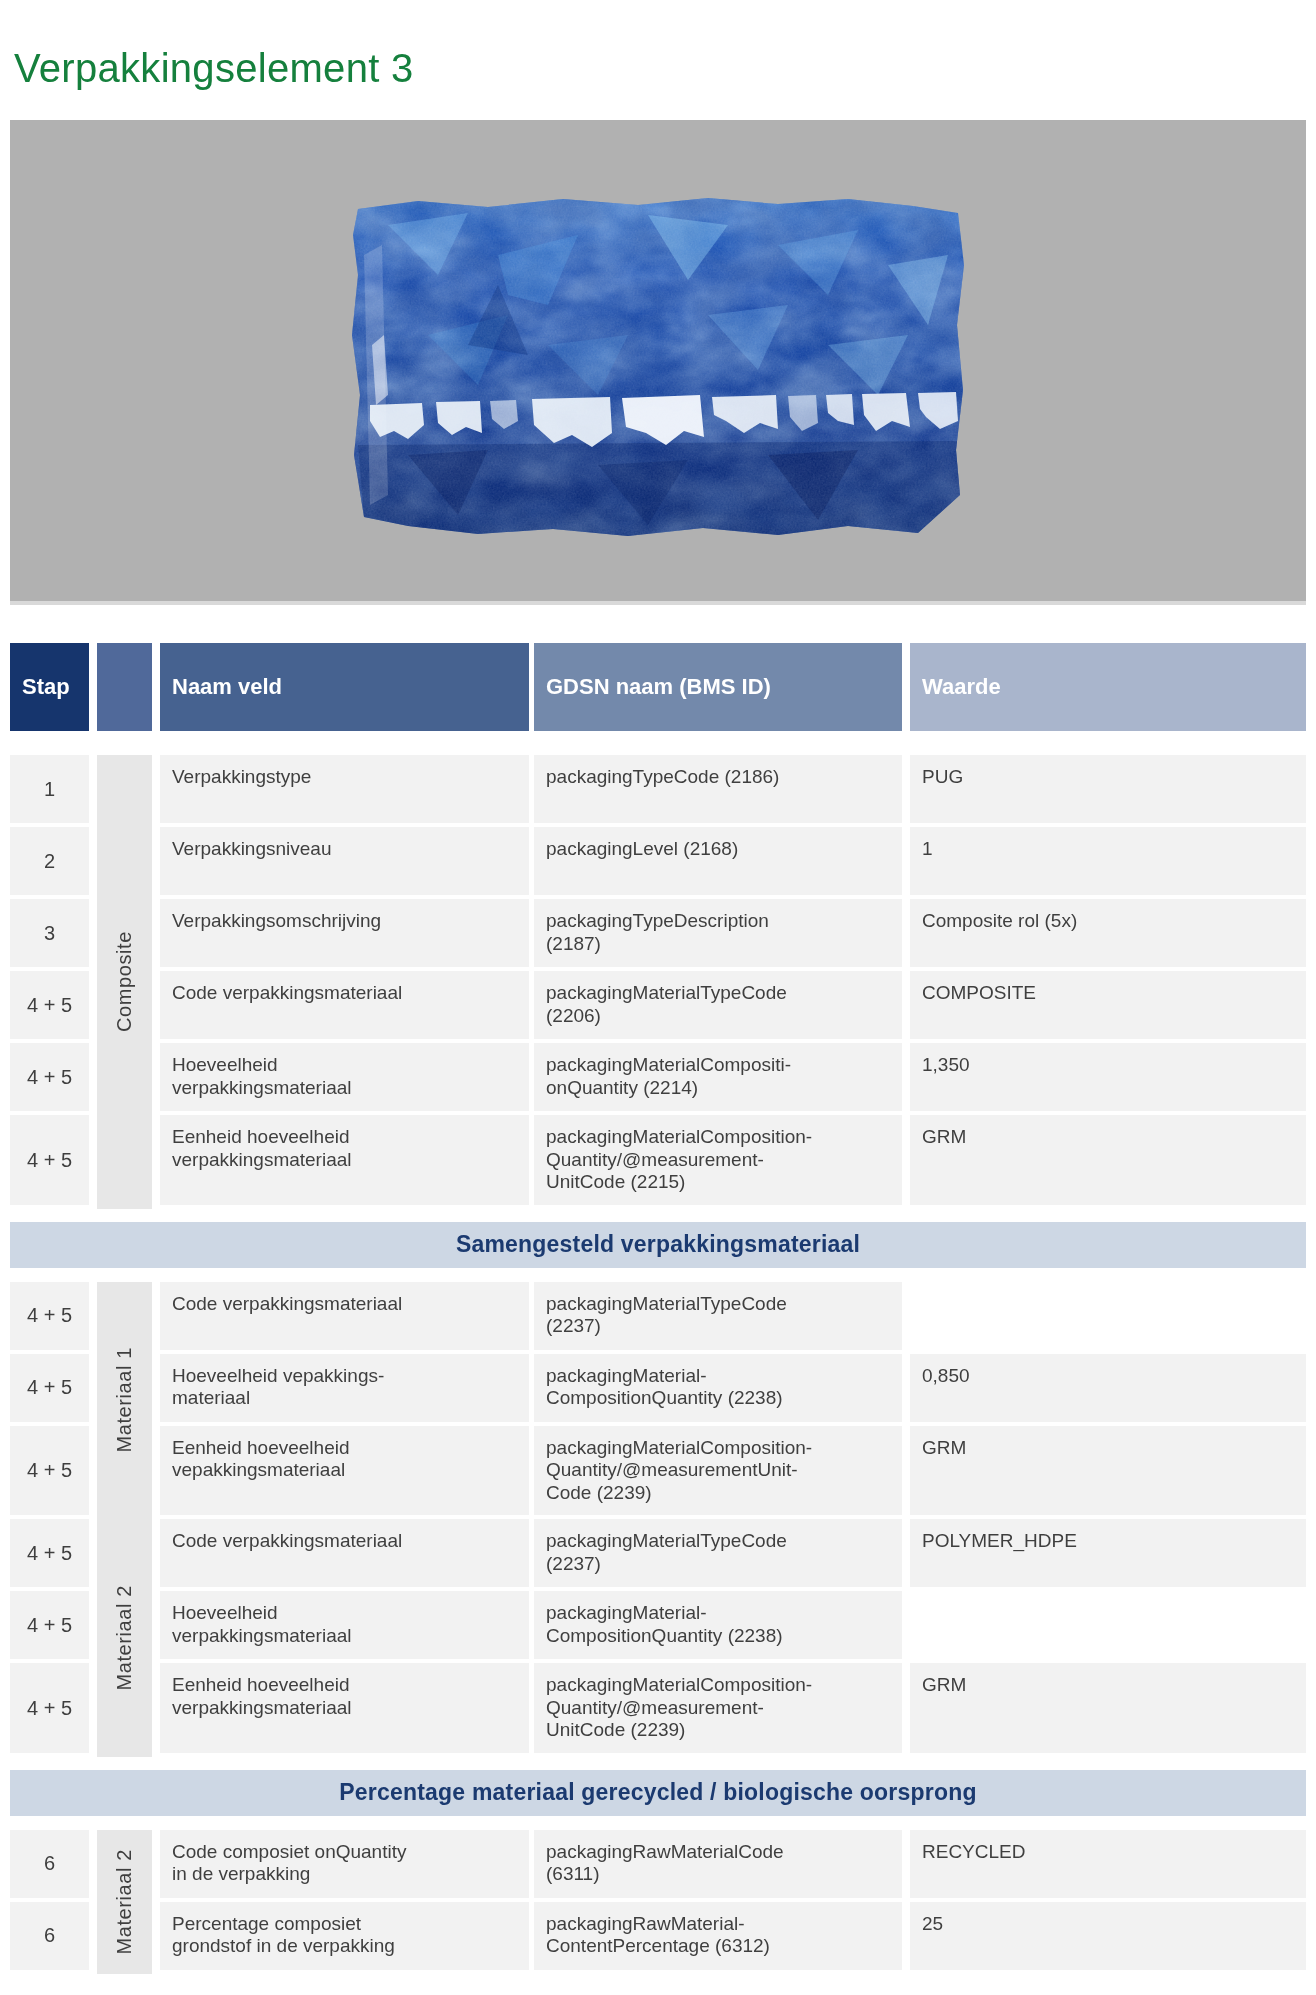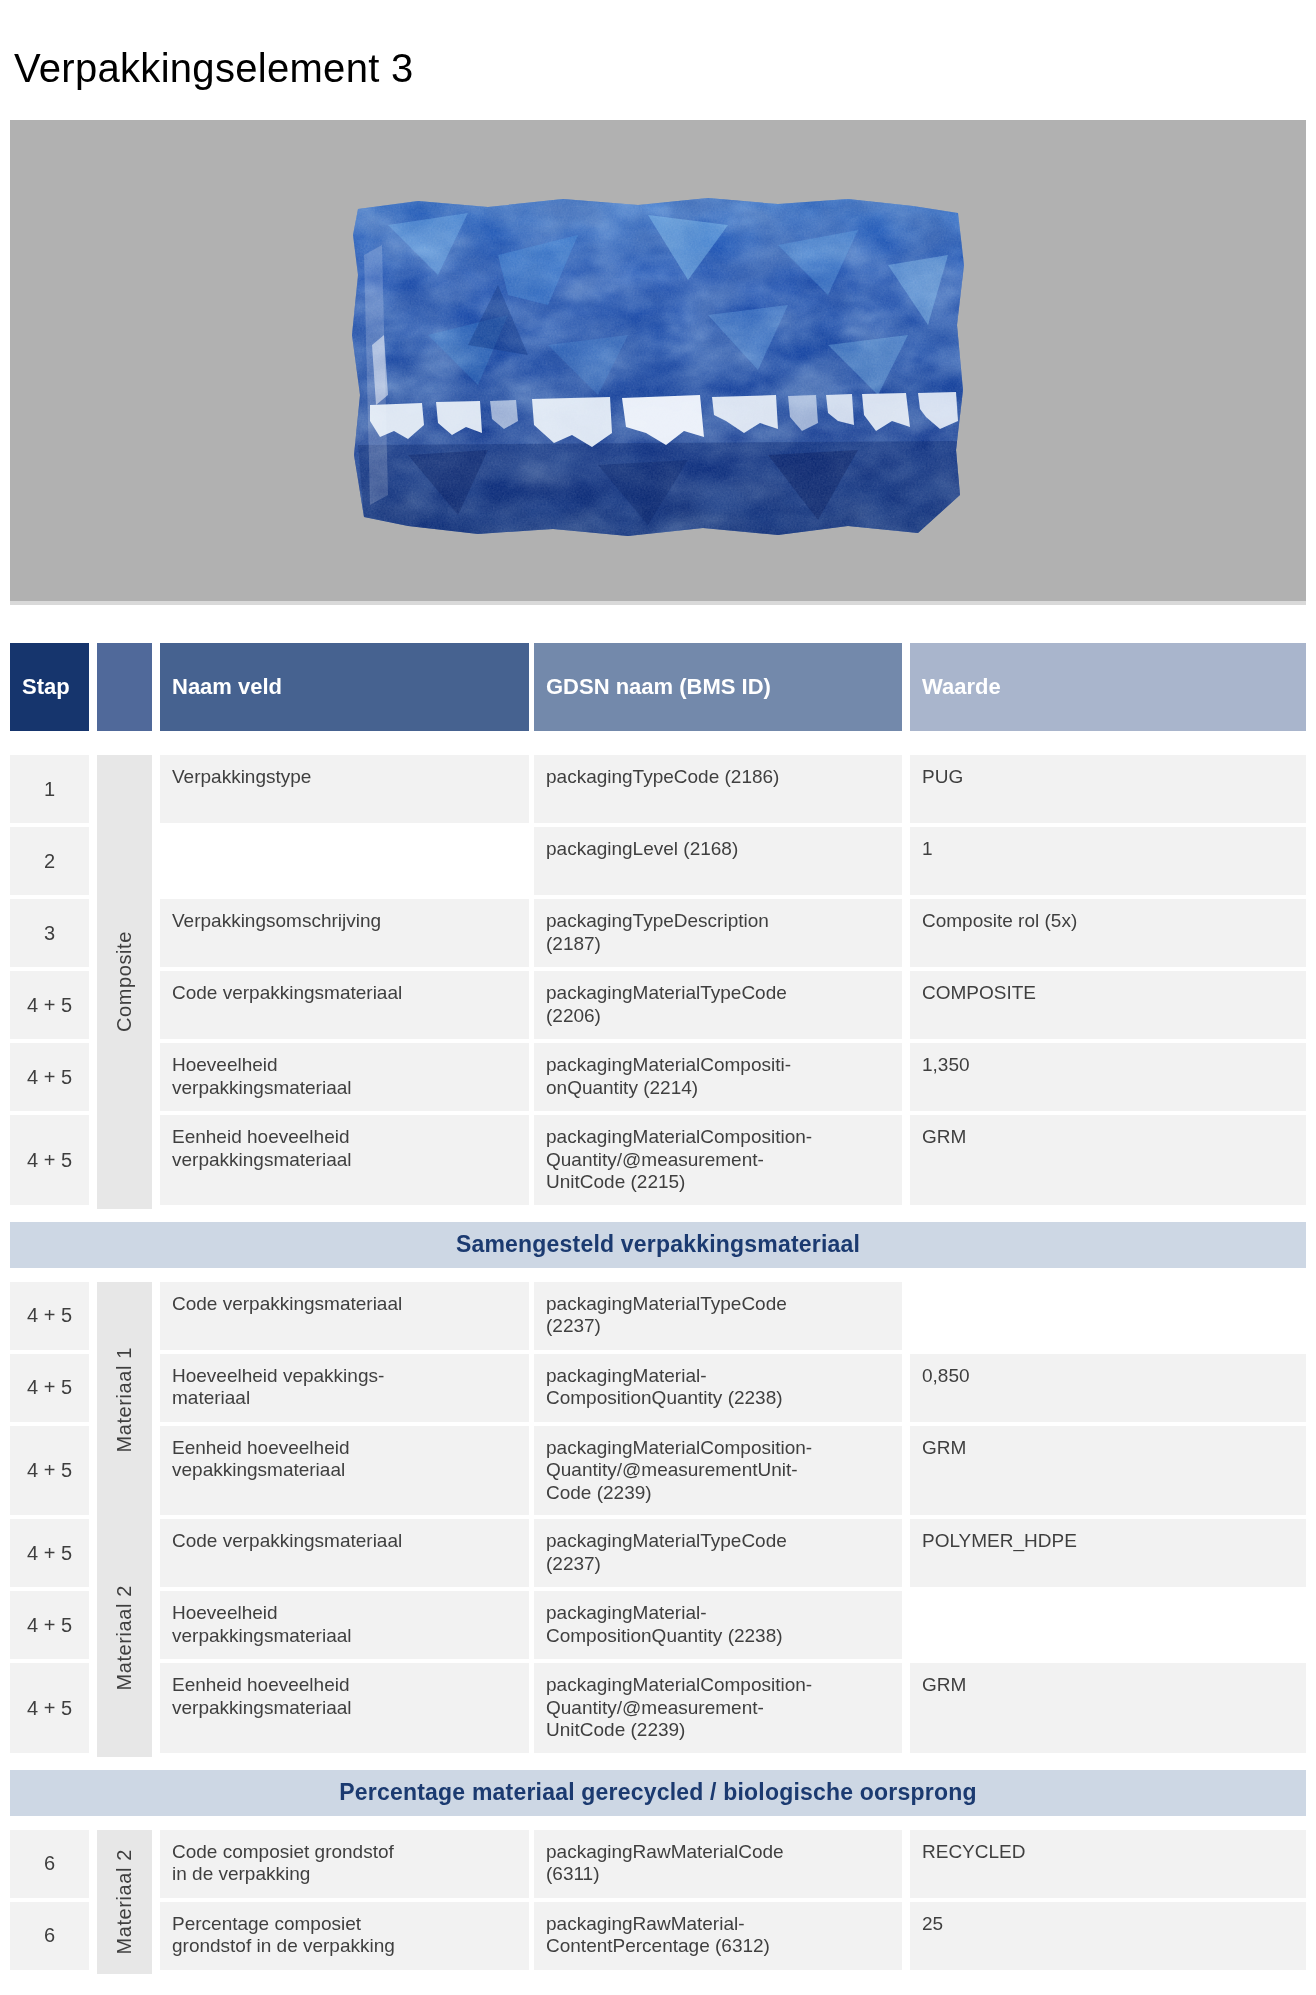--- a/index.html
+++ b/index.html
@@ -2,21 +2,21 @@
 <html><head>
 <meta charset="utf-8">
 <style>
   html,body{margin:0;padding:0;}
   body{
     width:1316px;height:1995px;background:#ffffff;
     font-family:"Liberation Sans",sans-serif;color:#3f3f3f;
     overflow:hidden;position:relative;
   }
   .page-title{
-    color:#000000;font-size:40px;font-weight:400;line-height:1.1;
+    color:#15803d;font-size:40px;font-weight:400;line-height:1.1;
     margin:46px 0 0 14px;letter-spacing:0.3px;
   }
   .image-panel{
     margin:30px 10px 0;height:485px;background:#b1b1b1;
     border-bottom:4px solid #d9d9d9;box-sizing:border-box;
     display:flex;justify-content:center;align-items:flex-start;padding-top:75px;
   }
   .foil{width:620px;height:345px;display:block;}
   .table{margin:38px 10px 0;}
   .thead{
@@ -140,20 +140,21 @@
 
   <div class="section">
     <div class="strip span-6">
         <span>Composite</span>
       </div>
     <div class="cell c-step r1">1</div>
     <div class="cell c-naam r1">Verpakkingstype</div>
     <div class="cell c-gdsn r1">packagingTypeCode (2186)</div>
     <div class="cell c-waarde r1">PUG</div>
     <div class="cell c-step r2">2</div>
+    <div class="cell c-naam r2">Verpakkingsniveau</div>
     <div class="cell c-gdsn r2">packagingLevel (2168)</div>
     <div class="cell c-waarde r2">1</div>
     <div class="cell c-step r3">3</div>
     <div class="cell c-naam r3">Verpakkingsomschrijving</div>
     <div class="cell c-gdsn r3">packagingTypeDescription
 (2187)</div>
     <div class="cell c-waarde r3">Composite rol (5x)</div>
     <div class="cell c-step r4">4 + 5</div>
     <div class="cell c-naam r4">Code verpakkingsmateriaal</div>
     <div class="cell c-gdsn r4">packagingMaterialTypeCode
@@ -222,21 +223,21 @@
     <div class="cell c-waarde r3">GRM</div>
   </div>
 
   <div class="band">Percentage materiaal gerecycled / biologische oorsprong</div>
 
   <div class="section">
     <div class="strip span-2">
         <span>Materiaal 2</span>
       </div>
     <div class="cell c-step r1">6</div>
-    <div class="cell c-naam r1">Code composiet grondstof
+    <div class="cell c-naam r1">Code composiet onQuantity
 in de verpakking</div>
     <div class="cell c-gdsn r1">packagingRawMaterialCode
 (6311)</div>
     <div class="cell c-waarde r1">RECYCLED</div>
     <div class="cell c-step r2">6</div>
     <div class="cell c-naam r2">Percentage composiet
 grondstof in de verpakking</div>
     <div class="cell c-gdsn r2">packagingRawMaterial-
 ContentPercentage (6312)</div>
     <div class="cell c-waarde r2">25</div>

